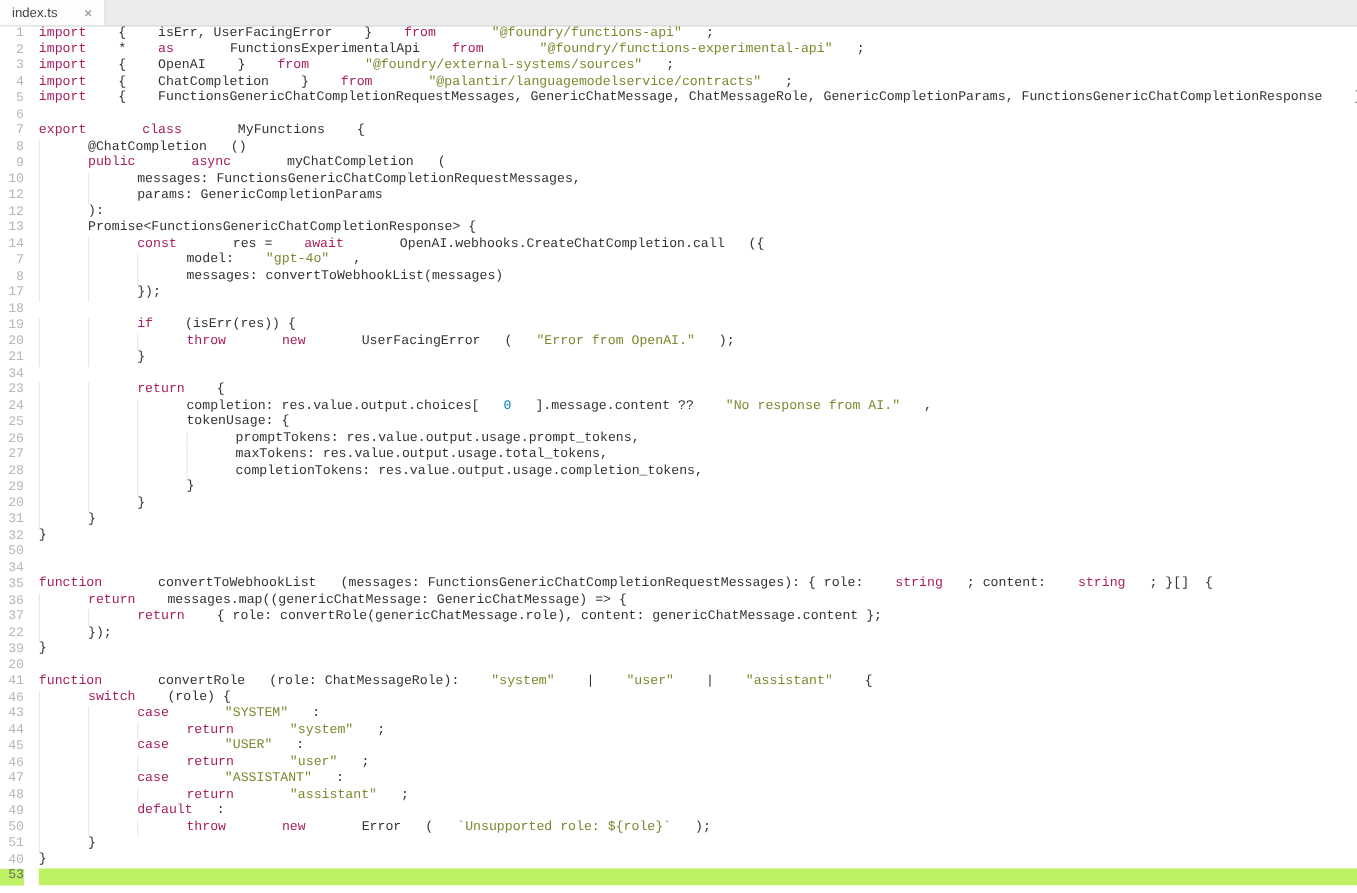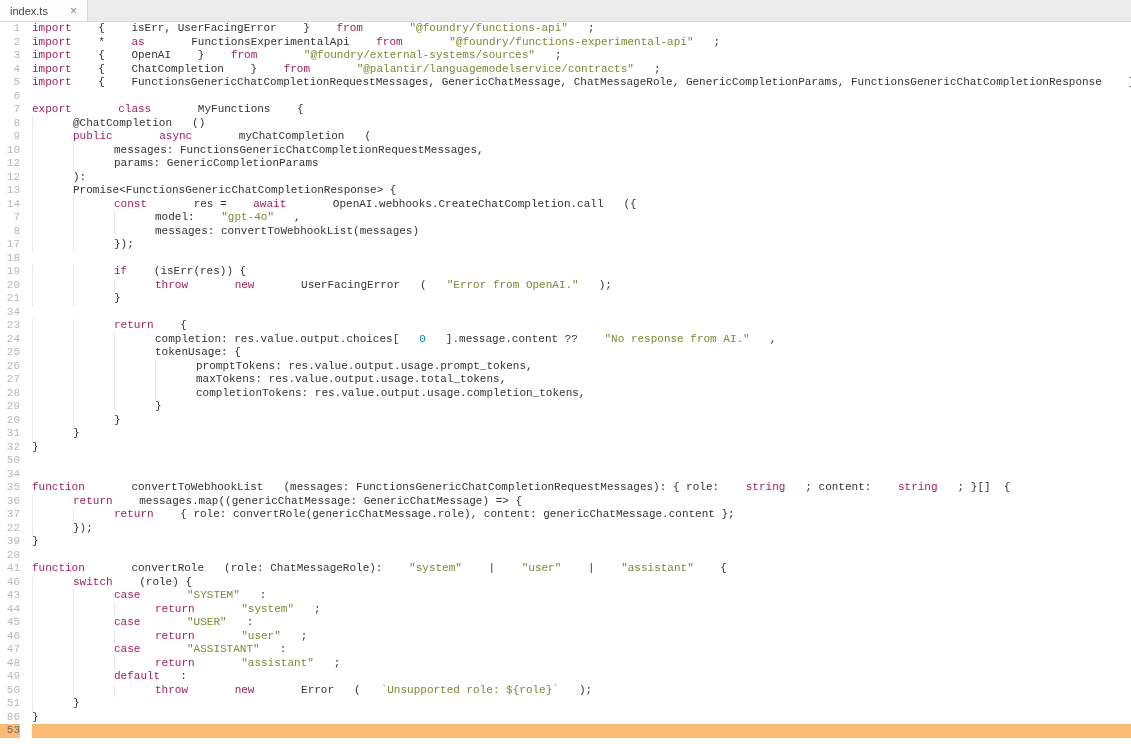--- a/index.html
+++ b/index.html
@@ -53,21 +53,21 @@
     flex: 1;
     white-space: pre;
     padding-left: 4px;
     overflow-x: auto;
   }
   .row {
     height: 13.5px;
     line-height: 13.5px;
     display: flex;
   }
-  .row.current { background: #fdba74; }
+  .row.current { background: #bef264; }
   .gutter .row.current { color: #6a6a6a; }
   .lineno {
     display: block;
     height: 13.5px;
     line-height: 13.5px;
   }
   .codeline {
     height: 13.5px;
     line-height: 13.5px;
     gap: 20px;
@@ -148,17 +148,17 @@
       <div class="lineno row">46</div>
       <div class="lineno row">43</div>
       <div class="lineno row">44</div>
       <div class="lineno row">45</div>
       <div class="lineno row">46</div>
       <div class="lineno row">47</div>
       <div class="lineno row">48</div>
       <div class="lineno row">49</div>
       <div class="lineno row">50</div>
       <div class="lineno row">51</div>
-      <div class="lineno row">86</div>
+      <div class="lineno row">40</div>
       <div class="lineno row current">53</div>
     </div>
   <div class="code" id="code"><div class="codeline row"><span class="kw">import</span><span class="punc"> { </span><span class="ident">isErr, UserFacingError</span><span class="punc"> } </span><span class="kw">from</span><span class="punc"> </span><span class="str">"@foundry/functions-api"</span><span class="punc">;</span></div><div class="codeline row"><span class="kw">import</span><span class="punc"> * </span><span class="kw">as</span><span class="punc"> </span><span class="ident">FunctionsExperimentalApi </span><span class="kw">from</span><span class="punc"> </span><span class="str">"@foundry/functions-experimental-api"</span><span class="punc">;</span></div><div class="codeline row"><span class="kw">import</span><span class="punc"> { </span><span class="ident">OpenAI</span><span class="punc"> } </span><span class="kw">from</span><span class="punc"> </span><span class="str">"@foundry/external-systems/sources"</span><span class="punc">;</span></div><div class="codeline row"><span class="kw">import</span><span class="punc"> { </span><span class="ident">ChatCompletion</span><span class="punc"> } </span><span class="kw">from</span><span class="punc"> </span><span class="str">"@palantir/languagemodelservice/contracts"</span><span class="punc">;</span></div><div class="codeline row"><span class="kw">import</span><span class="punc"> { </span><span class="ident">FunctionsGenericChatCompletionRequestMessages, GenericChatMessage, ChatMessageRole, GenericCompletionParams, FunctionsGenericChatCompletionResponse</span><span class="punc"> } </span><span class="kw">from</span><span class="punc"> </span><span class="str">"@palantir/languagemodelservice/api"</span></div><div class="codeline row"></div><div class="codeline row"><span class="kw">export</span><span class="punc"> </span><span class="kw">class</span><span class="punc"> </span><span class="ident">MyFunctions</span><span class="punc"> {</span></div><div class="codeline row"><span class="ig"></span><span class="ident">@ChatCompletion</span><span class="punc">()</span></div><div class="codeline row"><span class="ig"></span><span class="kw">public</span><span class="punc"> </span><span class="kw">async</span><span class="punc"> </span><span class="ident">myChatCompletion</span><span class="punc">(</span></div><div class="codeline row"><span class="ig"></span><span class="ig"></span><span class="ident">messages: FunctionsGenericChatCompletionRequestMessages,</span></div><div class="codeline row"><span class="ig"></span><span class="ig"></span><span class="ident">params: GenericCompletionParams</span></div><div class="codeline row"><span class="ig"></span><span class="punc">):</span></div><div class="codeline row"><span class="ig"></span><span class="ident">Promise&lt;FunctionsGenericChatCompletionResponse&gt; {</span></div><div class="codeline row"><span class="ig"></span><span class="ig"></span><span class="kw">const</span><span class="punc"> </span><span class="ident">res = </span><span class="kw">await</span><span class="punc"> </span><span class="ident">OpenAI.webhooks.CreateChatCompletion.call</span><span class="punc">({</span></div><div class="codeline row"><span class="ig"></span><span class="ig"></span><span class="ig"></span><span class="ident">model: </span><span class="str">"gpt-4o"</span><span class="punc">,</span></div><div class="codeline row"><span class="ig"></span><span class="ig"></span><span class="ig"></span><span class="ident">messages: convertToWebhookList(messages)</span></div><div class="codeline row"><span class="ig"></span><span class="ig"></span><span class="punc">});</span></div><div class="codeline row"></div><div class="codeline row"><span class="ig"></span><span class="ig"></span><span class="kw">if</span><span class="punc"> (isErr(res)) {</span></div><div class="codeline row"><span class="ig"></span><span class="ig"></span><span class="ig"></span><span class="kw">throw</span><span class="punc"> </span><span class="kw">new</span><span class="punc"> </span><span class="ident">UserFacingError</span><span class="punc">(</span><span class="str">"Error from OpenAI."</span><span class="punc">);</span></div><div class="codeline row"><span class="ig"></span><span class="ig"></span><span class="punc">}</span></div><div class="codeline row"></div><div class="codeline row"><span class="ig"></span><span class="ig"></span><span class="kw">return</span><span class="punc"> {</span></div><div class="codeline row"><span class="ig"></span><span class="ig"></span><span class="ig"></span><span class="ident">completion: res.value.output.choices[</span><span class="num">0</span><span class="ident">].message.content ?? </span><span class="str">"No response from AI."</span><span class="punc">,</span></div><div class="codeline row"><span class="ig"></span><span class="ig"></span><span class="ig"></span><span class="ident">tokenUsage: {</span></div><div class="codeline row"><span class="ig"></span><span class="ig"></span><span class="ig"></span><span class="ig"></span><span class="ident">promptTokens: res.value.output.usage.prompt_tokens,</span></div><div class="codeline row"><span class="ig"></span><span class="ig"></span><span class="ig"></span><span class="ig"></span><span class="ident">maxTokens: res.value.output.usage.total_tokens,</span></div><div class="codeline row"><span class="ig"></span><span class="ig"></span><span class="ig"></span><span class="ig"></span><span class="ident">completionTokens: res.value.output.usage.completion_tokens,</span></div><div class="codeline row"><span class="ig"></span><span class="ig"></span><span class="ig"></span><span class="punc">}</span></div><div class="codeline row"><span class="ig"></span><span class="ig"></span><span class="punc">}</span></div><div class="codeline row"><span class="ig"></span><span class="punc">}</span></div><div class="codeline row"><span class="punc">}</span></div><div class="codeline row"></div><div class="codeline row"></div><div class="codeline row"><span class="kw">function</span><span class="punc"> </span><span class="ident">convertToWebhookList</span><span class="punc">(messages: FunctionsGenericChatCompletionRequestMessages): { role: </span><span class="type">string</span><span class="punc">; content: </span><span class="type">string</span><span class="punc">; }[]  {</span></div><div class="codeline row"><span class="ig"></span><span class="kw">return</span><span class="punc"> messages.map((genericChatMessage: GenericChatMessage) =&gt; {</span></div><div class="codeline row"><span class="ig"></span><span class="ig"></span><span class="kw">return</span><span class="punc"> { role: convertRole(genericChatMessage.role), content: genericChatMessage.content };</span></div><div class="codeline row"><span class="ig"></span><span class="punc">});</span></div><div class="codeline row"><span class="punc">}</span></div><div class="codeline row"></div><div class="codeline row"><span class="kw">function</span><span class="punc"> </span><span class="ident">convertRole</span><span class="punc">(role: ChatMessageRole): </span><span class="str">"system"</span><span class="punc"> | </span><span class="str">"user"</span><span class="punc"> | </span><span class="str">"assistant"</span><span class="punc"> {</span></div><div class="codeline row"><span class="ig"></span><span class="kw">switch</span><span class="punc"> (role) {</span></div><div class="codeline row"><span class="ig"></span><span class="ig"></span><span class="kw">case</span><span class="punc"> </span><span class="str">"SYSTEM"</span><span class="punc">:</span></div><div class="codeline row"><span class="ig"></span><span class="ig"></span><span class="ig"></span><span class="kw">return</span><span class="punc"> </span><span class="str">"system"</span><span class="punc">;</span></div><div class="codeline row"><span class="ig"></span><span class="ig"></span><span class="kw">case</span><span class="punc"> </span><span class="str">"USER"</span><span class="punc">:</span></div><div class="codeline row"><span class="ig"></span><span class="ig"></span><span class="ig"></span><span class="kw">return</span><span class="punc"> </span><span class="str">"user"</span><span class="punc">;</span></div><div class="codeline row"><span class="ig"></span><span class="ig"></span><span class="kw">case</span><span class="punc"> </span><span class="str">"ASSISTANT"</span><span class="punc">:</span></div><div class="codeline row"><span class="ig"></span><span class="ig"></span><span class="ig"></span><span class="kw">return</span><span class="punc"> </span><span class="str">"assistant"</span><span class="punc">;</span></div><div class="codeline row"><span class="ig"></span><span class="ig"></span><span class="kw">default</span><span class="punc">:</span></div><div class="codeline row"><span class="ig"></span><span class="ig"></span><span class="ig"></span><span class="kw">throw</span><span class="punc"> </span><span class="kw">new</span><span class="punc"> </span><span class="ident">Error</span><span class="punc">(</span><span class="str">`Unsupported role: ${role}`</span><span class="punc">);</span></div><div class="codeline row"><span class="ig"></span><span class="punc">}</span></div><div class="codeline row"><span class="punc">}</span></div><div class="codeline row current"></div></div>
 </div>
 
 </body></html>

